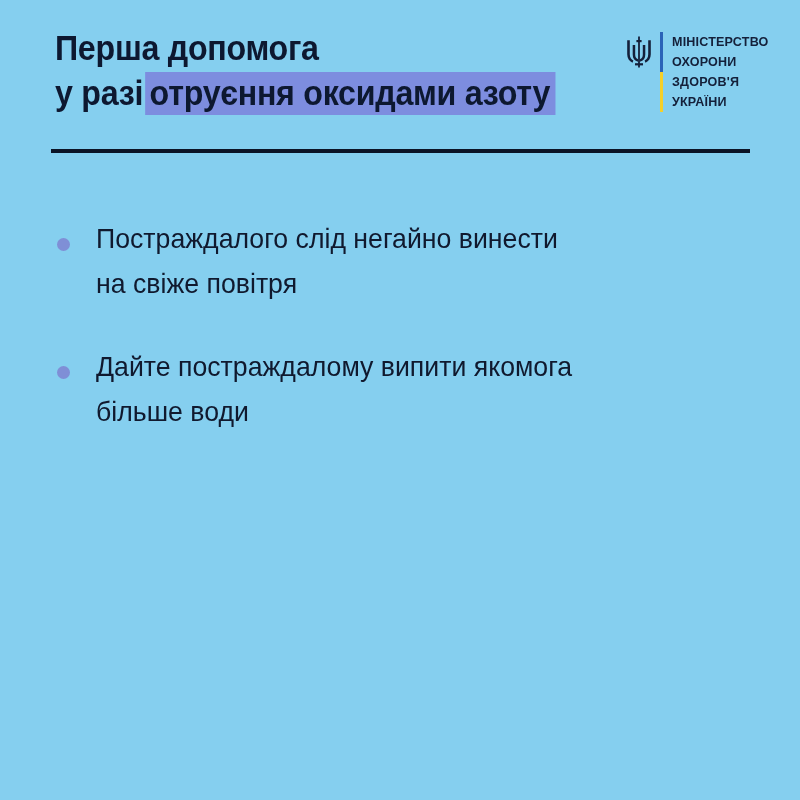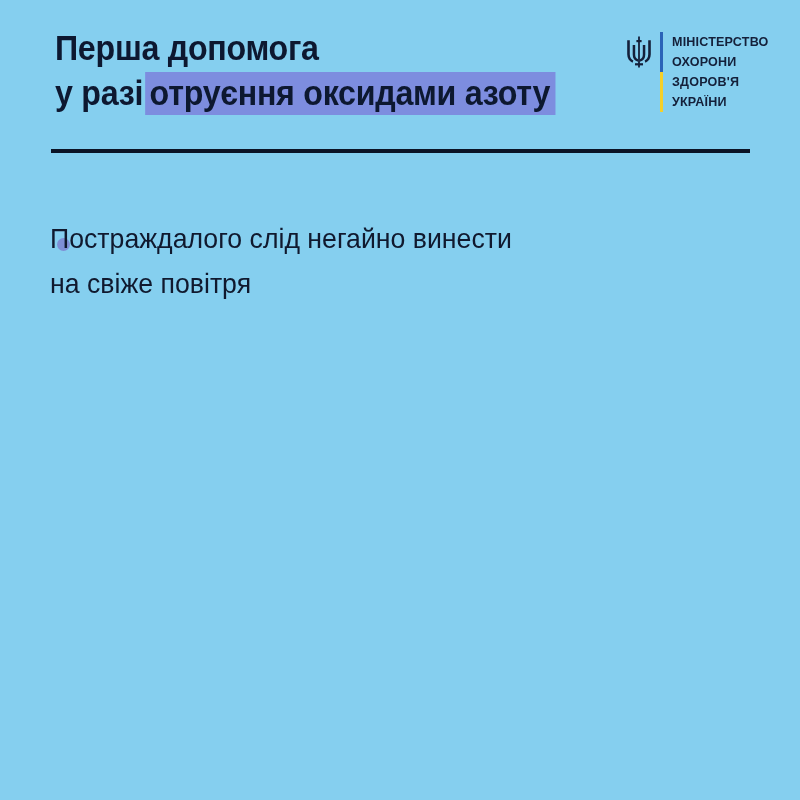--- a/index.html
+++ b/index.html
@@ -124,21 +124,21 @@
   
   .bullets {
     position: absolute;
     left: 0;
     top: 216px;
     width: 800px;
   }
 
   .bullet-item {
     position: relative;
-    padding-left: 50px;
+    padding-left: 96px;
     margin-bottom: 38px;
   }
 
   .bullet-dot {
     position: absolute;
     left: 57px;
     top: 22px;
     width: 13px;
     height: 13px;
     border-radius: 50%;
@@ -198,16 +198,21 @@
   <div class="bullets">
 
     <div class="bullet-item">
       <span class="bullet-dot"></span>
       <div class="bullet-text">Постраждалого слід негайно винести
 на свіже повітря</div>
     </div>
 
 
 
+    <div class="bullet-item">
+      <span class="bullet-dot"></span>
+      <div class="bullet-text">Дайте постраждалому випити якомога
+більше води</div>
+    </div>
 
   </div>
 
 </div>
 
 </body></html>

